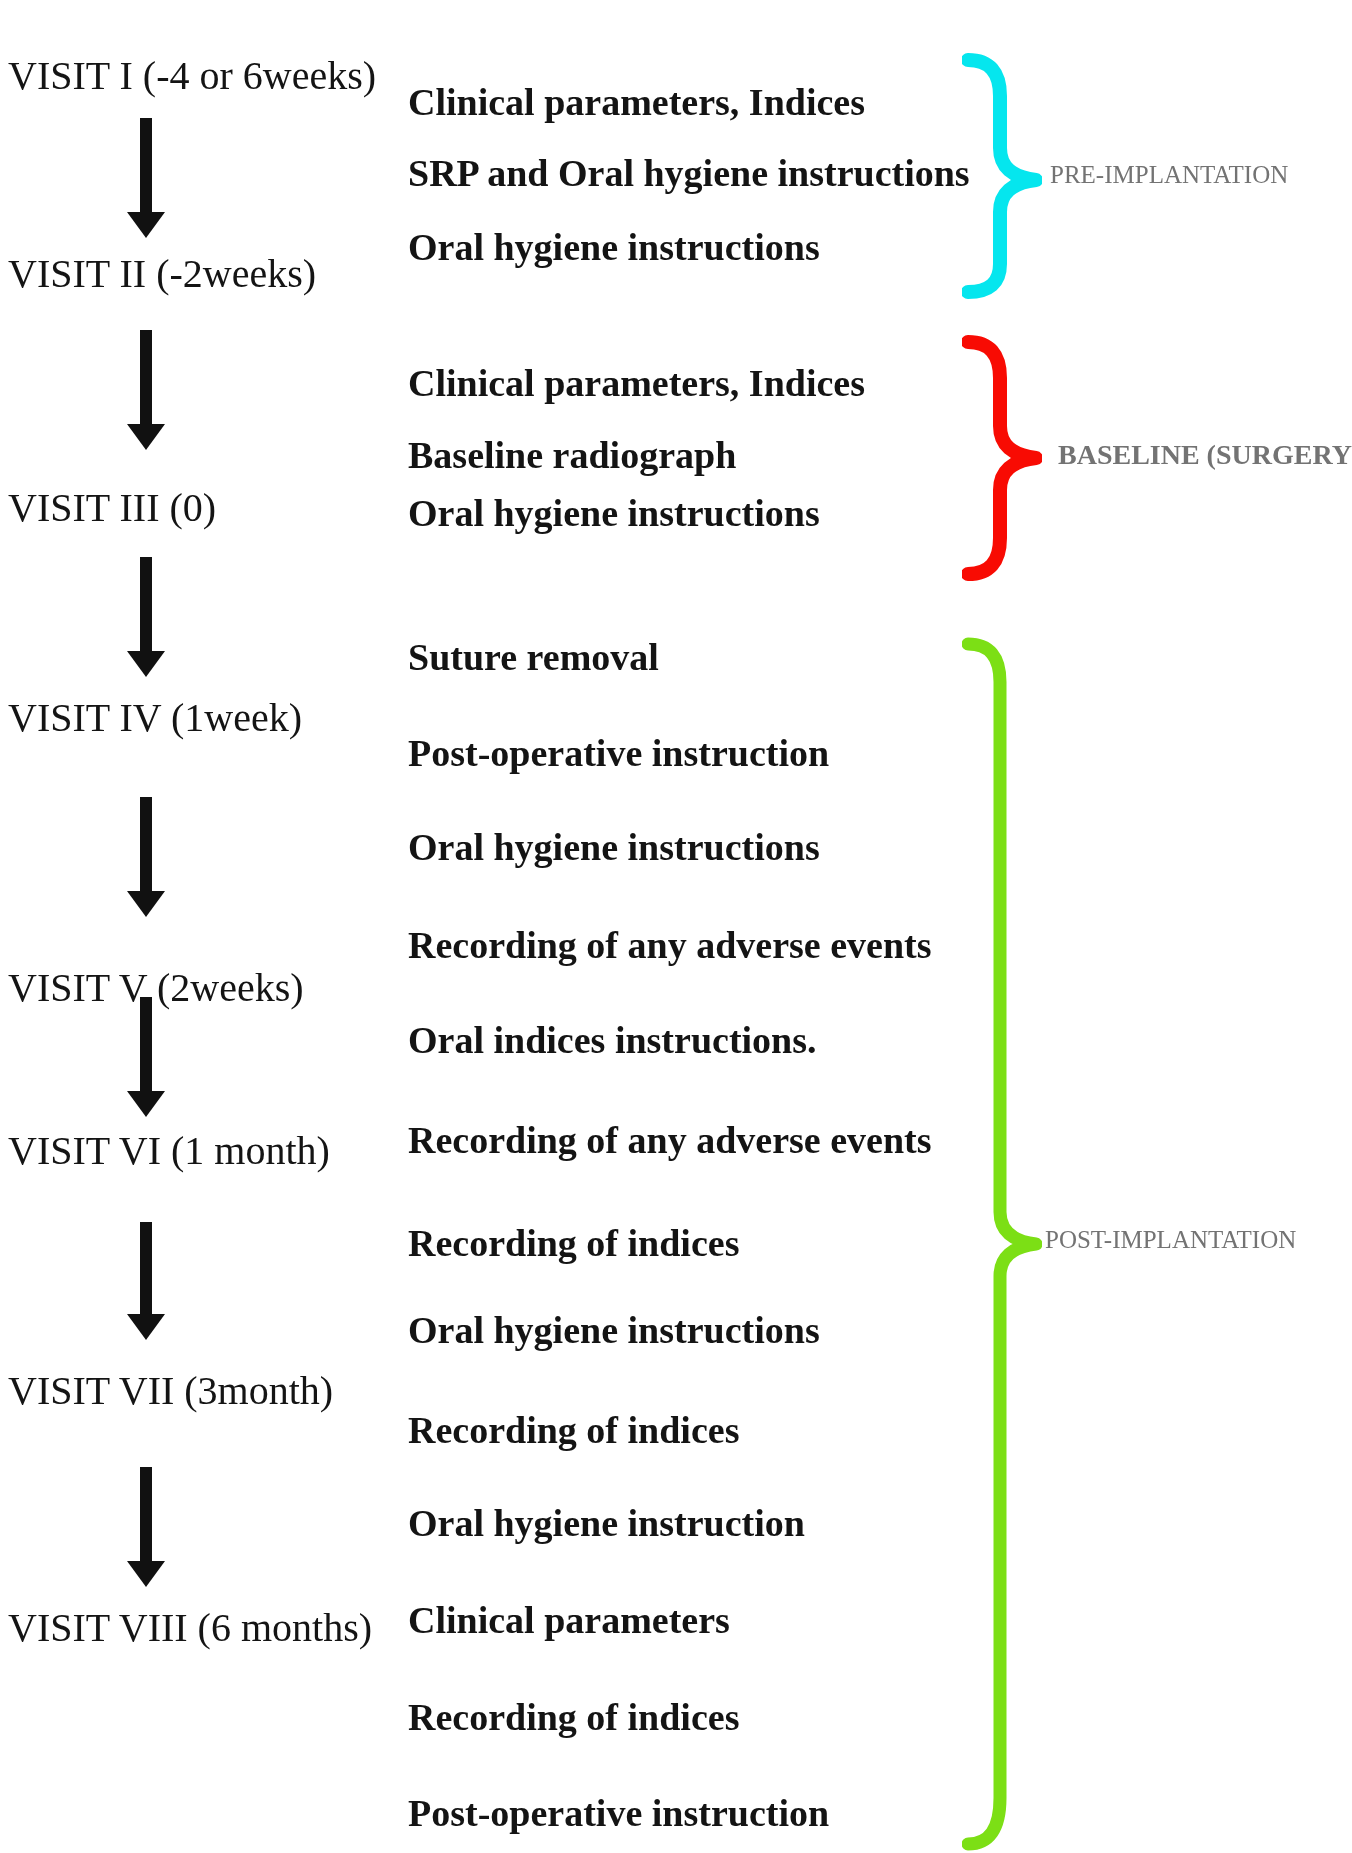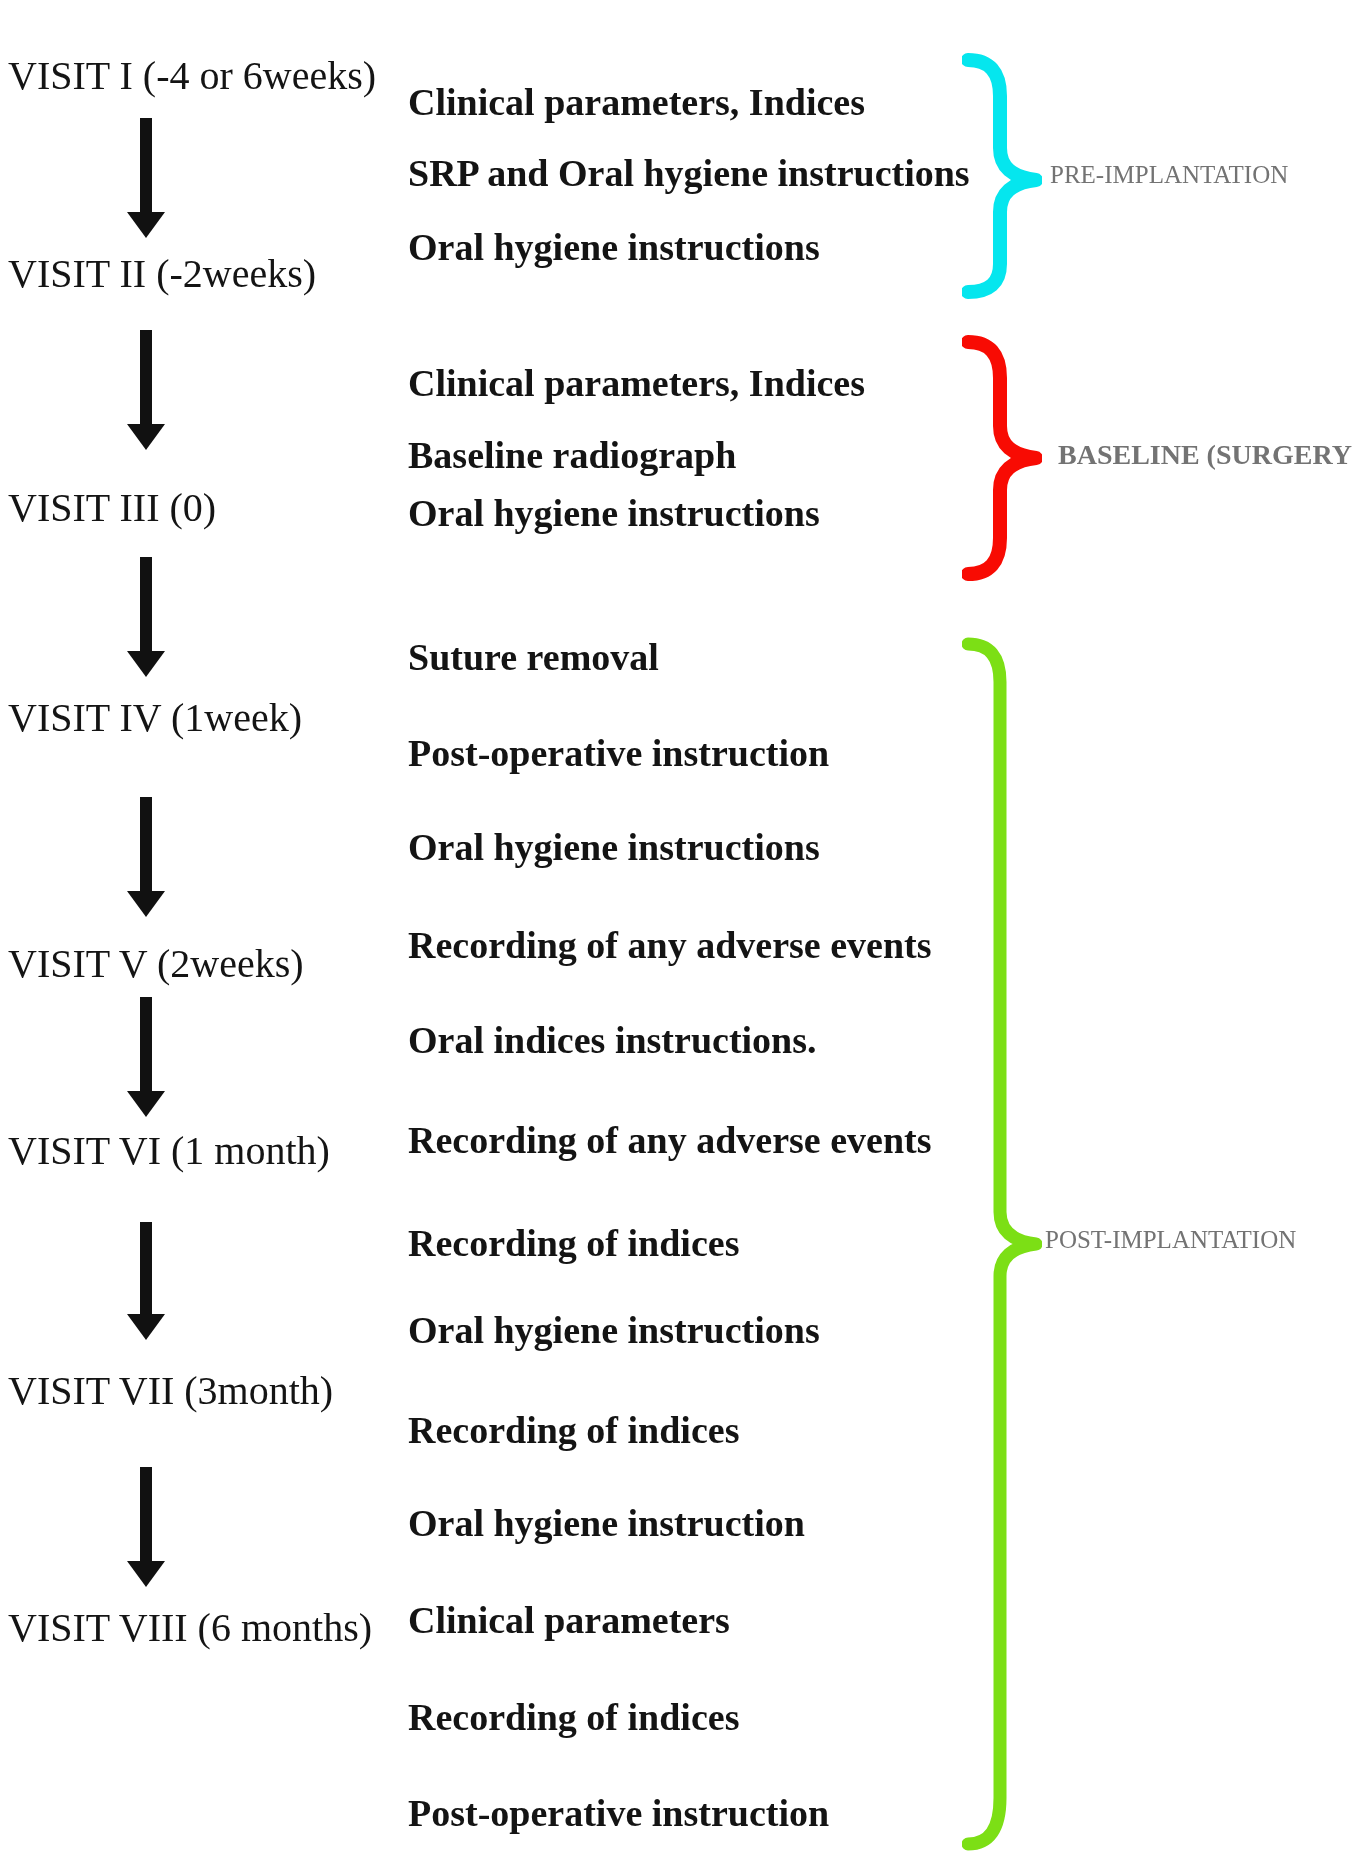--- a/index.html
+++ b/index.html
@@ -59,21 +59,21 @@
 </style>
 </head>
 <body>
 
 <div class="canvas">
 
   <div class="visit" style="top:52px">VISIT I (-4 or 6weeks)</div>
   <div class="visit" style="top:250px">VISIT II (-2weeks)</div>
   <div class="visit" style="top:484px">VISIT III (0)</div>
   <div class="visit" style="top:694px">VISIT IV (1week)</div>
-  <div class="visit" style="top:940px">VISIT V (2weeks)</div>
+  <div class="visit" style="top:964px">VISIT V (2weeks)</div>
   <div class="visit" style="top:1127px">VISIT VI (1 month)</div>
   <div class="visit" style="top:1367px">VISIT VII (3month)</div>
   <div class="visit" style="top:1604px">VISIT VIII (6 months)</div>
 
   <svg class="arrow" style="top:118px" width="38" height="120" viewBox="0 0 38 120">
       <rect class="arrow-shape" x="13" y="0" width="12" height="96"></rect>
       <polygon class="arrow-shape" points="0,94 38,94 19,120"></polygon>
     </svg>
   <svg class="arrow" style="top:330px" width="38" height="120" viewBox="0 0 38 120">
       <rect class="arrow-shape" x="13" y="0" width="12" height="96"></rect>

